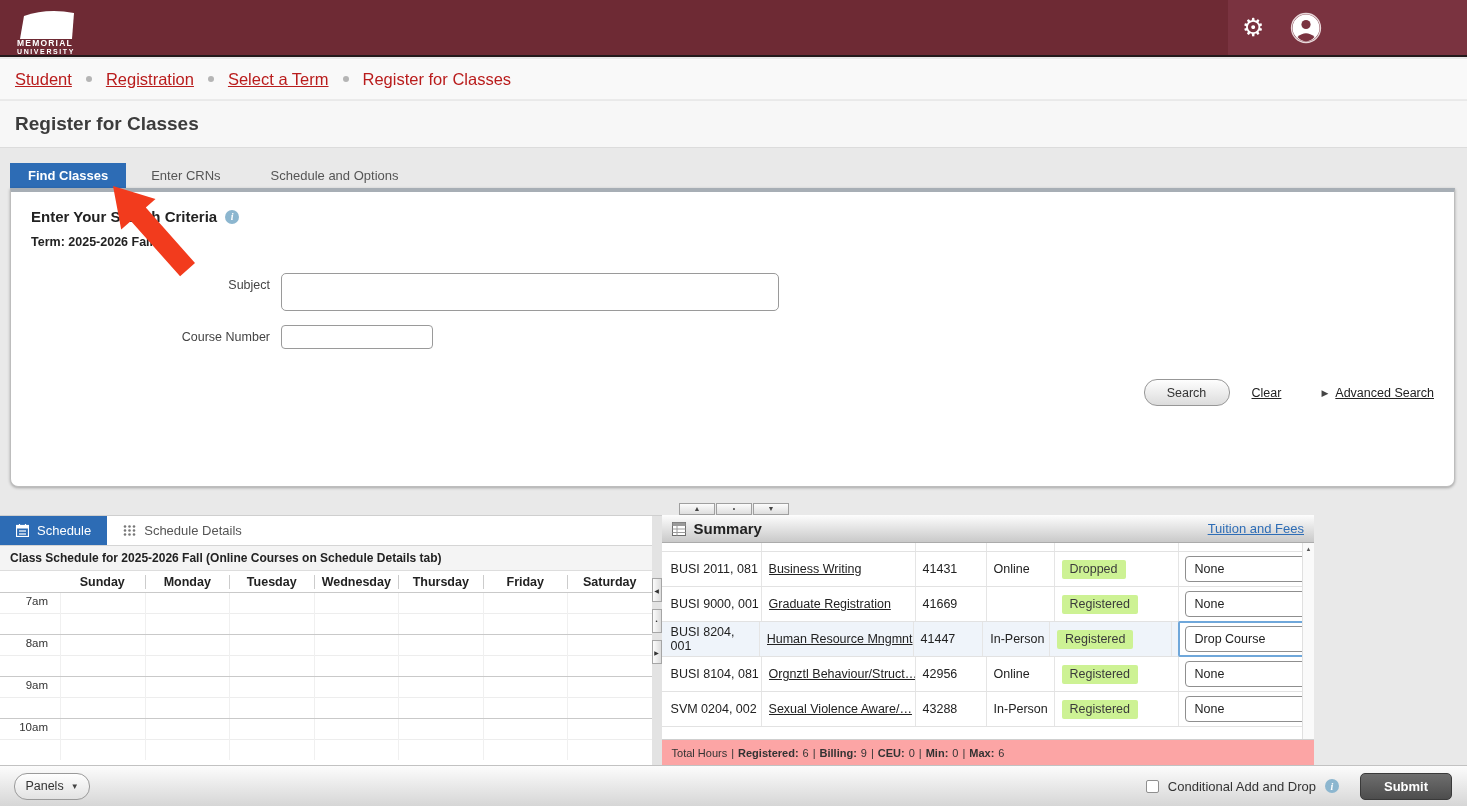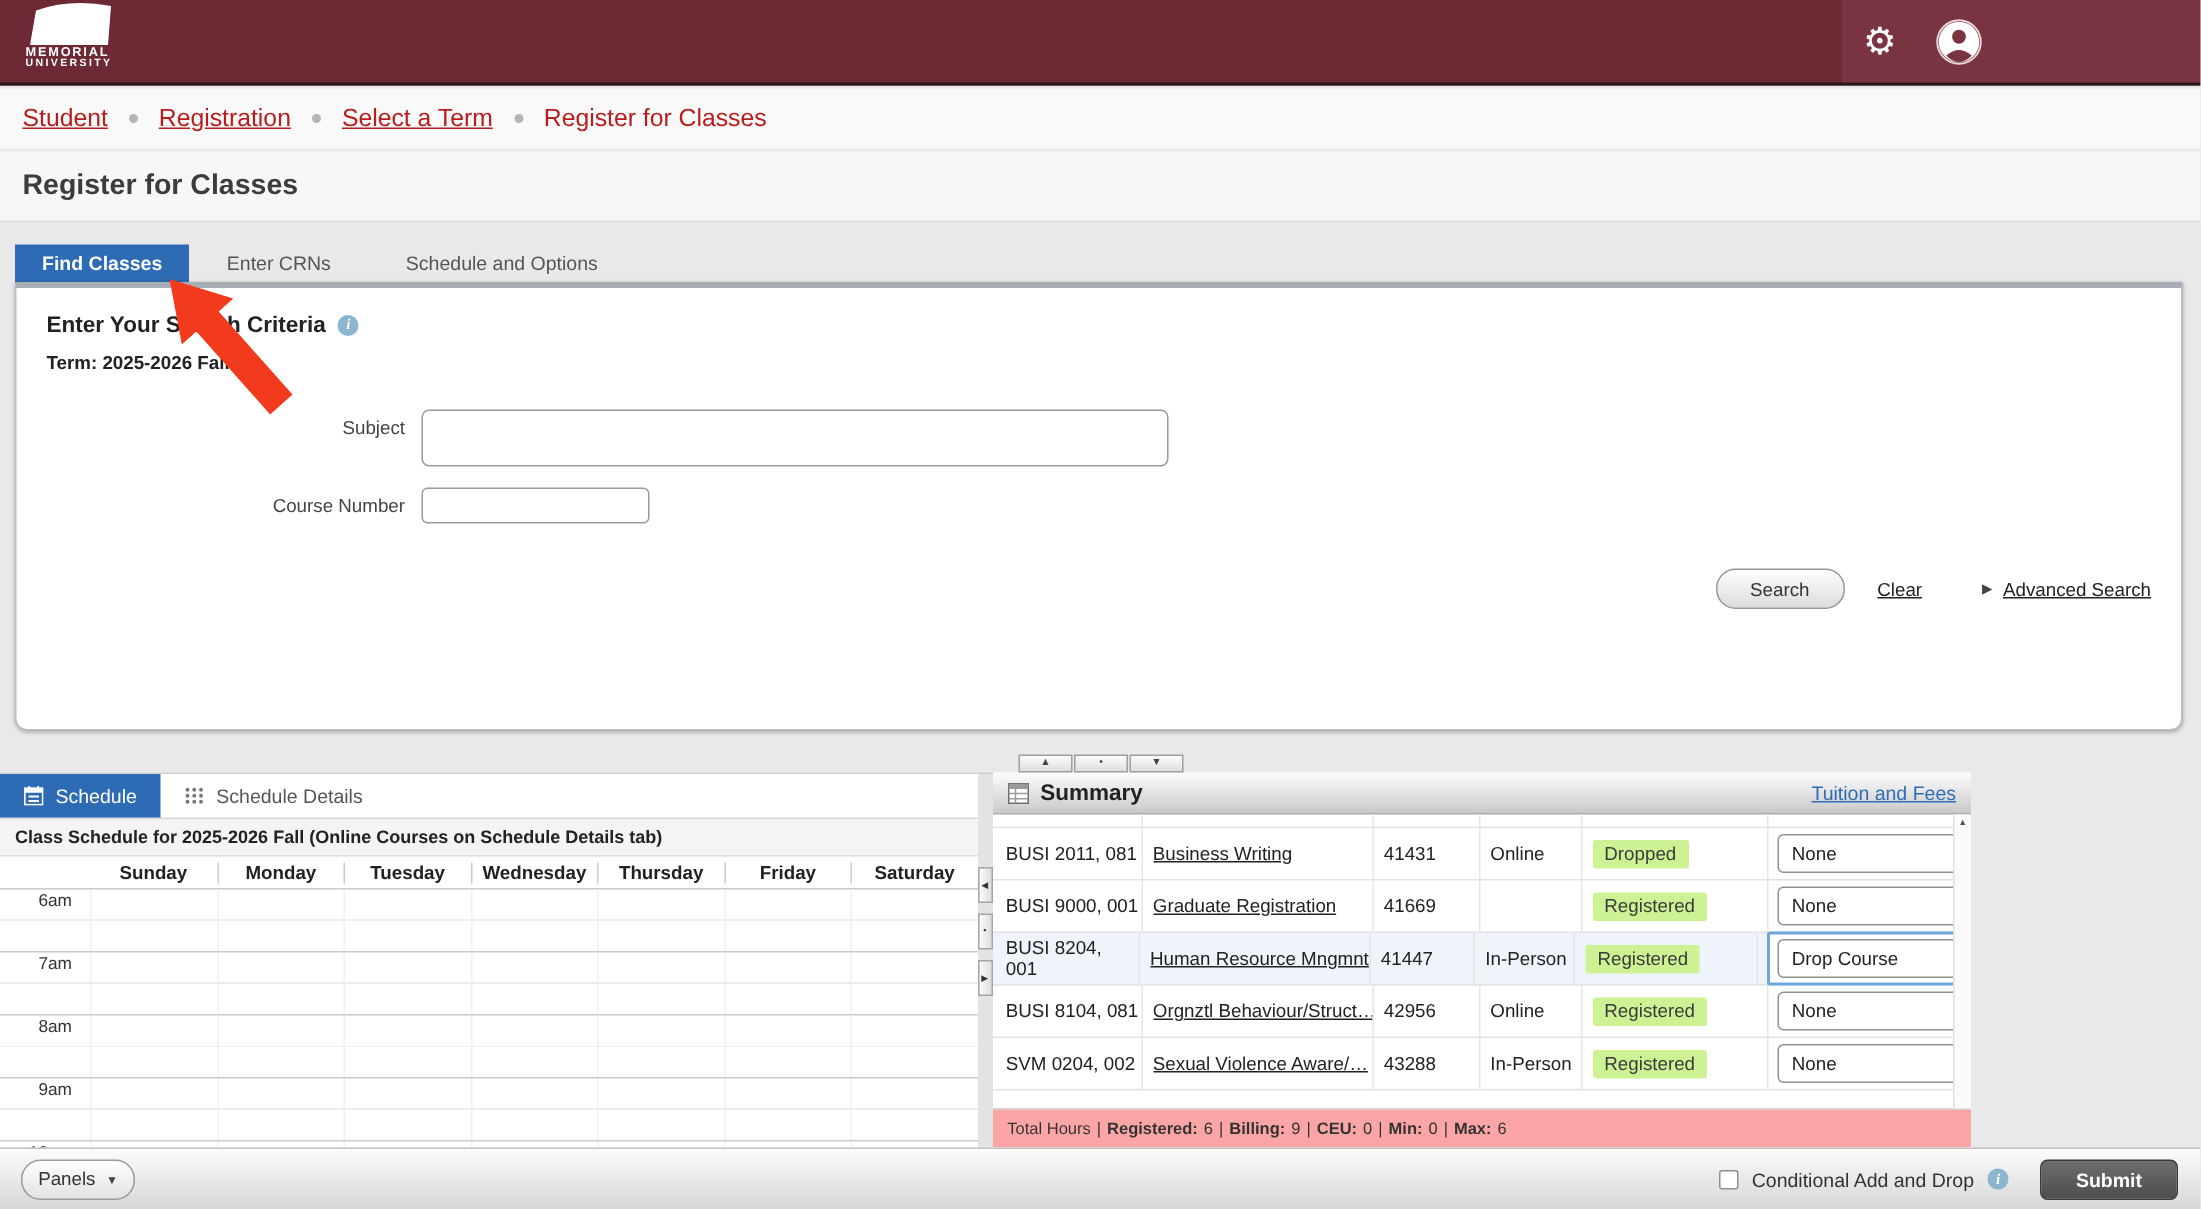--- a/index.html
+++ b/index.html
@@ -2,21 +2,21 @@
 <html><head>
 <meta charset="utf-8">
 <style>
   * { box-sizing: border-box; margin: 0; padding: 0; }
   html, body { width: 1467px; height: 806px; overflow: hidden; }
   body { font-family: "Liberation Sans", "DejaVu Sans", sans-serif; background: #e9e9e9; position: relative; }
 
   
   .topbar { position: absolute; top: 0; left: 0; width: 1467px; height: 57px;
             background: #6e2a34; border-bottom: 2px solid #23191b; display: flex;
-            justify-content: space-between; align-items: flex-start; }
+            justify-content: space-between; align-items: flex-end; }
   .topbar-right { height: 100%; width: 239px; background: #7a3340; display: flex;
                   align-items: center; gap: 26px; padding-left: 14px; }
   .logo { margin-left: 17px; width: 62px; display: flex; flex-direction: column; cursor: pointer; }
   .logo svg { display: block; }
   .logo-text { color: #fff; font-weight: bold; line-height: 1.05; margin-top: -2px; }
   .logo-line1 { font-size: 8.5px; letter-spacing: 1.2px; display:block; }
   .logo-line2 { font-size: 7px; letter-spacing: 1.6px; display:block; }
   .gear { font-family: "DejaVu Sans", sans-serif; color: #fff; font-size: 25px; line-height: 1; cursor: pointer; }
   .usercircle { width: 32px; height: 32px; cursor: pointer; }
 
@@ -264,30 +264,20 @@
       <div class="dayhead">Monday</div>
       <div class="dayhead">Tuesday</div>
       <div class="dayhead">Wednesday</div>
       <div class="dayhead">Thursday</div>
       <div class="dayhead">Friday</div>
       <div class="dayhead">Saturday</div>
     </div>
 
     <div class="cal-body">
       <div class="cal-row">
-        <div class="cal-time">6am</div>
-        <div class="cal-cell"></div>
-          <div class="cal-cell"></div>
-          <div class="cal-cell"></div>
-          <div class="cal-cell"></div>
-          <div class="cal-cell"></div>
-          <div class="cal-cell"></div>
-          <div class="cal-cell"></div>
-      </div>
-      <div class="cal-row">
         <div class="cal-time">7am</div>
         <div class="cal-cell"></div>
           <div class="cal-cell"></div>
           <div class="cal-cell"></div>
           <div class="cal-cell"></div>
           <div class="cal-cell"></div>
           <div class="cal-cell"></div>
           <div class="cal-cell"></div>
       </div>
       <div class="cal-row">

